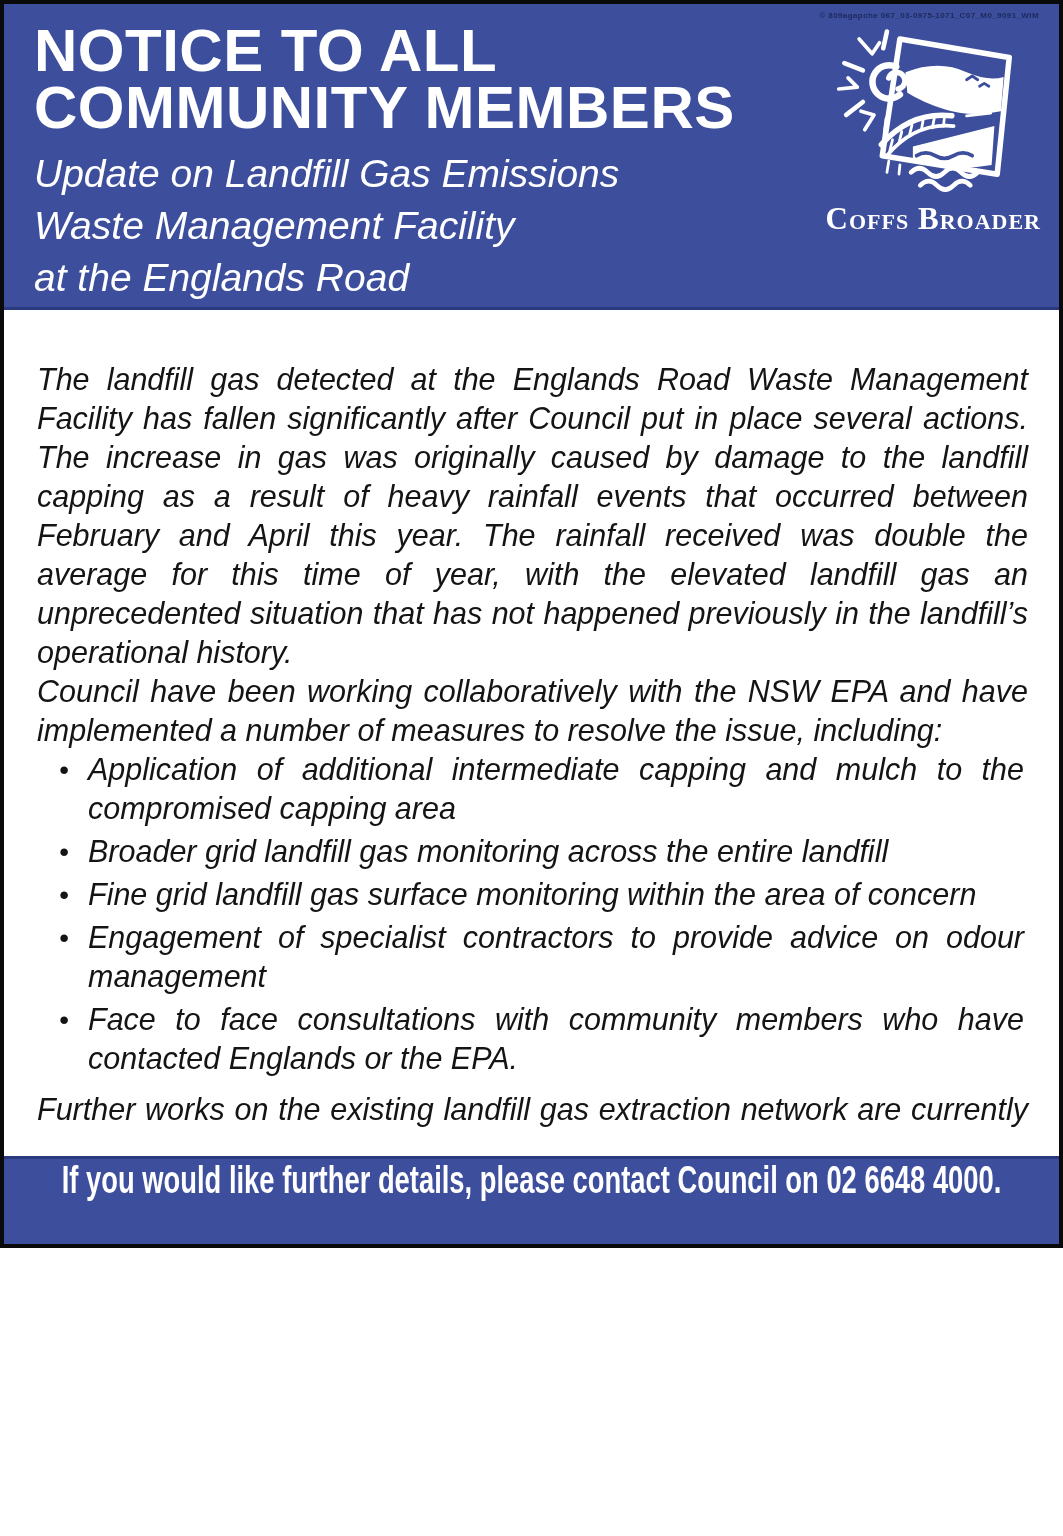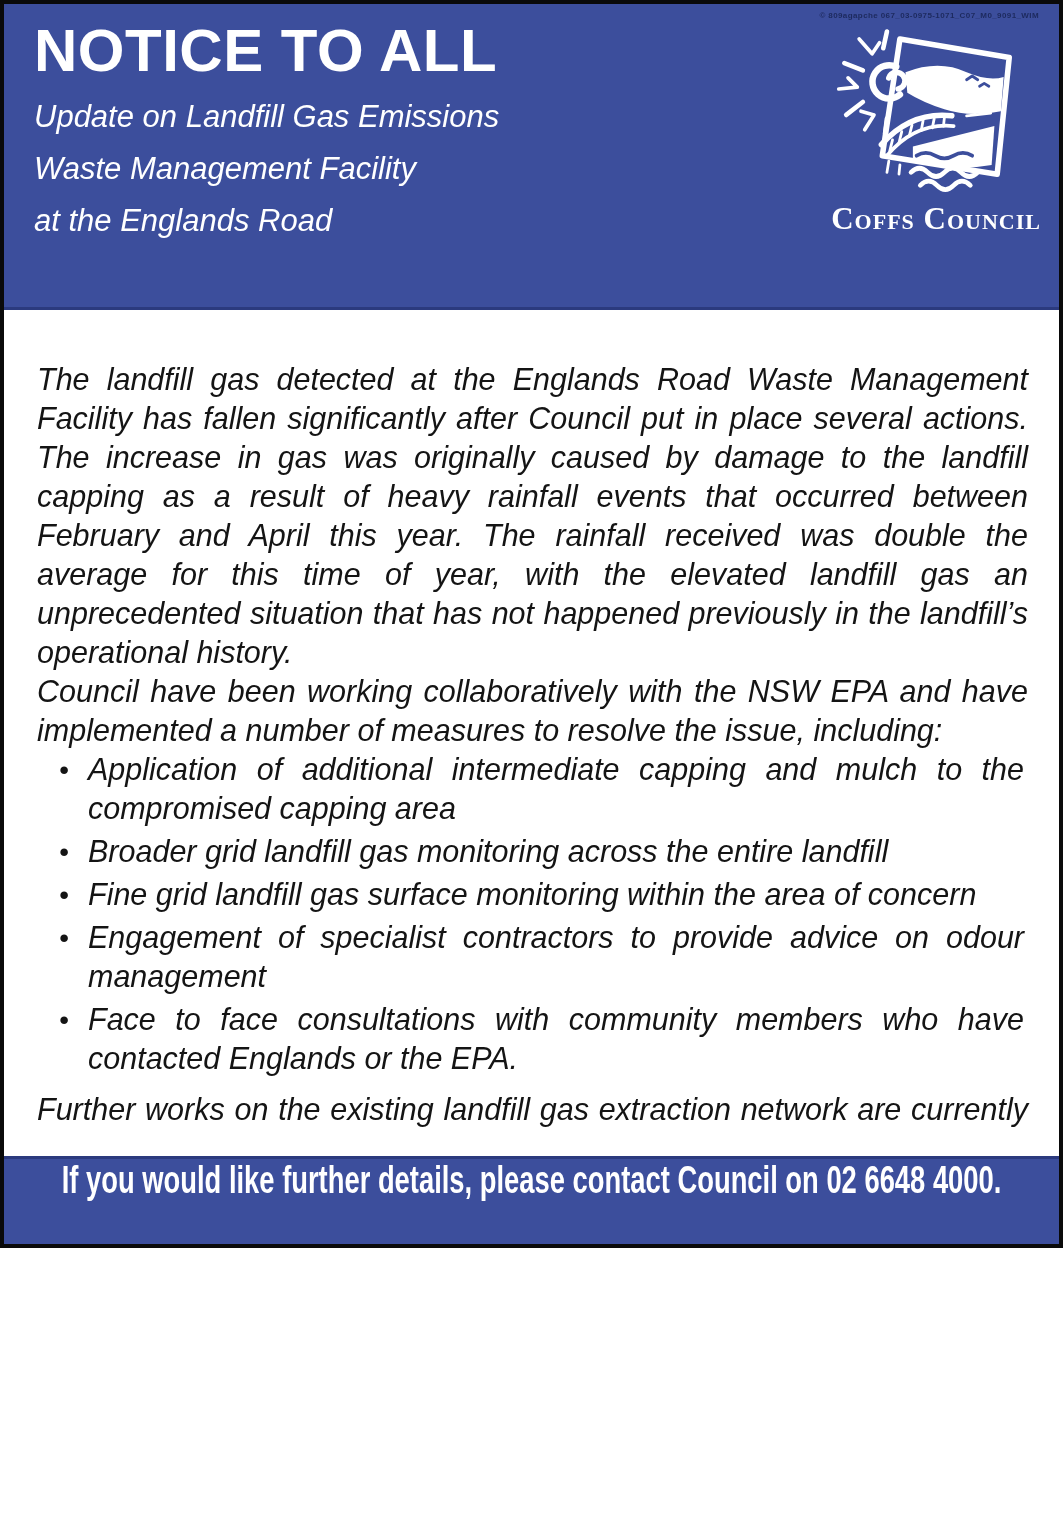--- a/index.html
+++ b/index.html
@@ -14,21 +14,21 @@
   .header{
     flex:0 0 306px;position:relative;padding-left:30px;
     border-bottom:3px solid #2b3a7e;box-sizing:border-box;
   }
   .watermark{
     position:absolute;top:8px;right:20px;font-size:8px;line-height:8px;
     color:#1d2a5e;letter-spacing:0.4px;font-weight:bold;
   }
   .title{margin:18px 0 0 0;font-weight:bold;font-size:60px;line-height:57px;letter-spacing:0.5px;}
   .title span{display:block;white-space:nowrap;}
-  .subtitle{margin-top:12px;font-style:italic;font-size:31px;line-height:52px;font-weight:500;}
+  .subtitle{margin-top:12px;font-style:italic;font-size:39px;line-height:52px;font-weight:500;}
   .subtitle span{display:block;white-space:nowrap;}
   .logo{position:absolute;top:22px;right:14px;width:248px;}
   .logo svg{display:block;margin:0 auto 0 34px;}
   .wordmark{
     text-align:right;font-family:"Liberation Serif",serif;
     font-variant:small-caps;font-weight:600;font-size:31px;line-height:33px;
     letter-spacing:1px;color:#ffffff;padding-right:4px;
   }
   
   .content{
@@ -58,20 +58,21 @@
 </head>
 <body>
 
 <div class="page">
 
   <header class="band header">
     <div class="watermark">© 809agapche 067_03-0975-1071_C07_M0_9091_WIM</div>
 
     <h1 class="title">
       <span>NOTICE TO ALL</span>
+      <span>COMMUNITY MEMBERS</span>
     </h1>
 
     <div class="subtitle">
       <span>Update on Landfill Gas Emissions</span>
       <span>Waste Management Facility</span>
       <span>at the Englands Road</span>
     </div>
 
     <div class="logo">
       <svg width="186" height="176" viewBox="0 0 200 190" fill="none" stroke="#ffffff" stroke-width="5" stroke-linecap="round" stroke-linejoin="round">
@@ -101,21 +102,21 @@
         <path d="M150 92 l13 -17 l4 17 z" fill="#ffffff" stroke="none"></path>
         <path d="M146 97 l26 -3" stroke-width="3"></path>
 
         <path d="M88 130 L176 108 L173 150 Q128 158 88 146 Z" fill="#ffffff" stroke="none"></path>
 
         <path d="M86 158 q9 -9 18 0 t18 0 t18 0 t18 0" stroke-width="5"></path>
         <path d="M96 172 q9 -9 18 0 t18 0 t18 0" stroke-width="5"></path>
         <path d="M92 140 q10 -6 20 0 t20 0 t20 0" stroke="#3c4e9c" stroke-width="4"></path>
       </svg>
       <div class="wordmark">
-        <div>Coffs Council</div>
+        <div>Coffs Broader</div>
       </div>
     </div>
   </header>
 
   <main class="content">
     <p class="p1">The landfill gas detected at the Englands Road Waste Management Facility has fallen significantly after Council put in place several actions. The increase in gas was originally caused by damage to the landfill capping as a result of heavy rainfall events that occurred between February and April this year. The rainfall received was double the average for this time of year, with the elevated landfill gas an unprecedented situation that has not happened previously in the landfill’s operational history.</p>
     <p class="p2">Council have been working collaboratively with the NSW EPA and have implemented a number of measures to resolve the issue, including:</p>
 
     <ul class="measures">
       <li>Application of additional intermediate capping and mulch to the compromised capping area</li>

